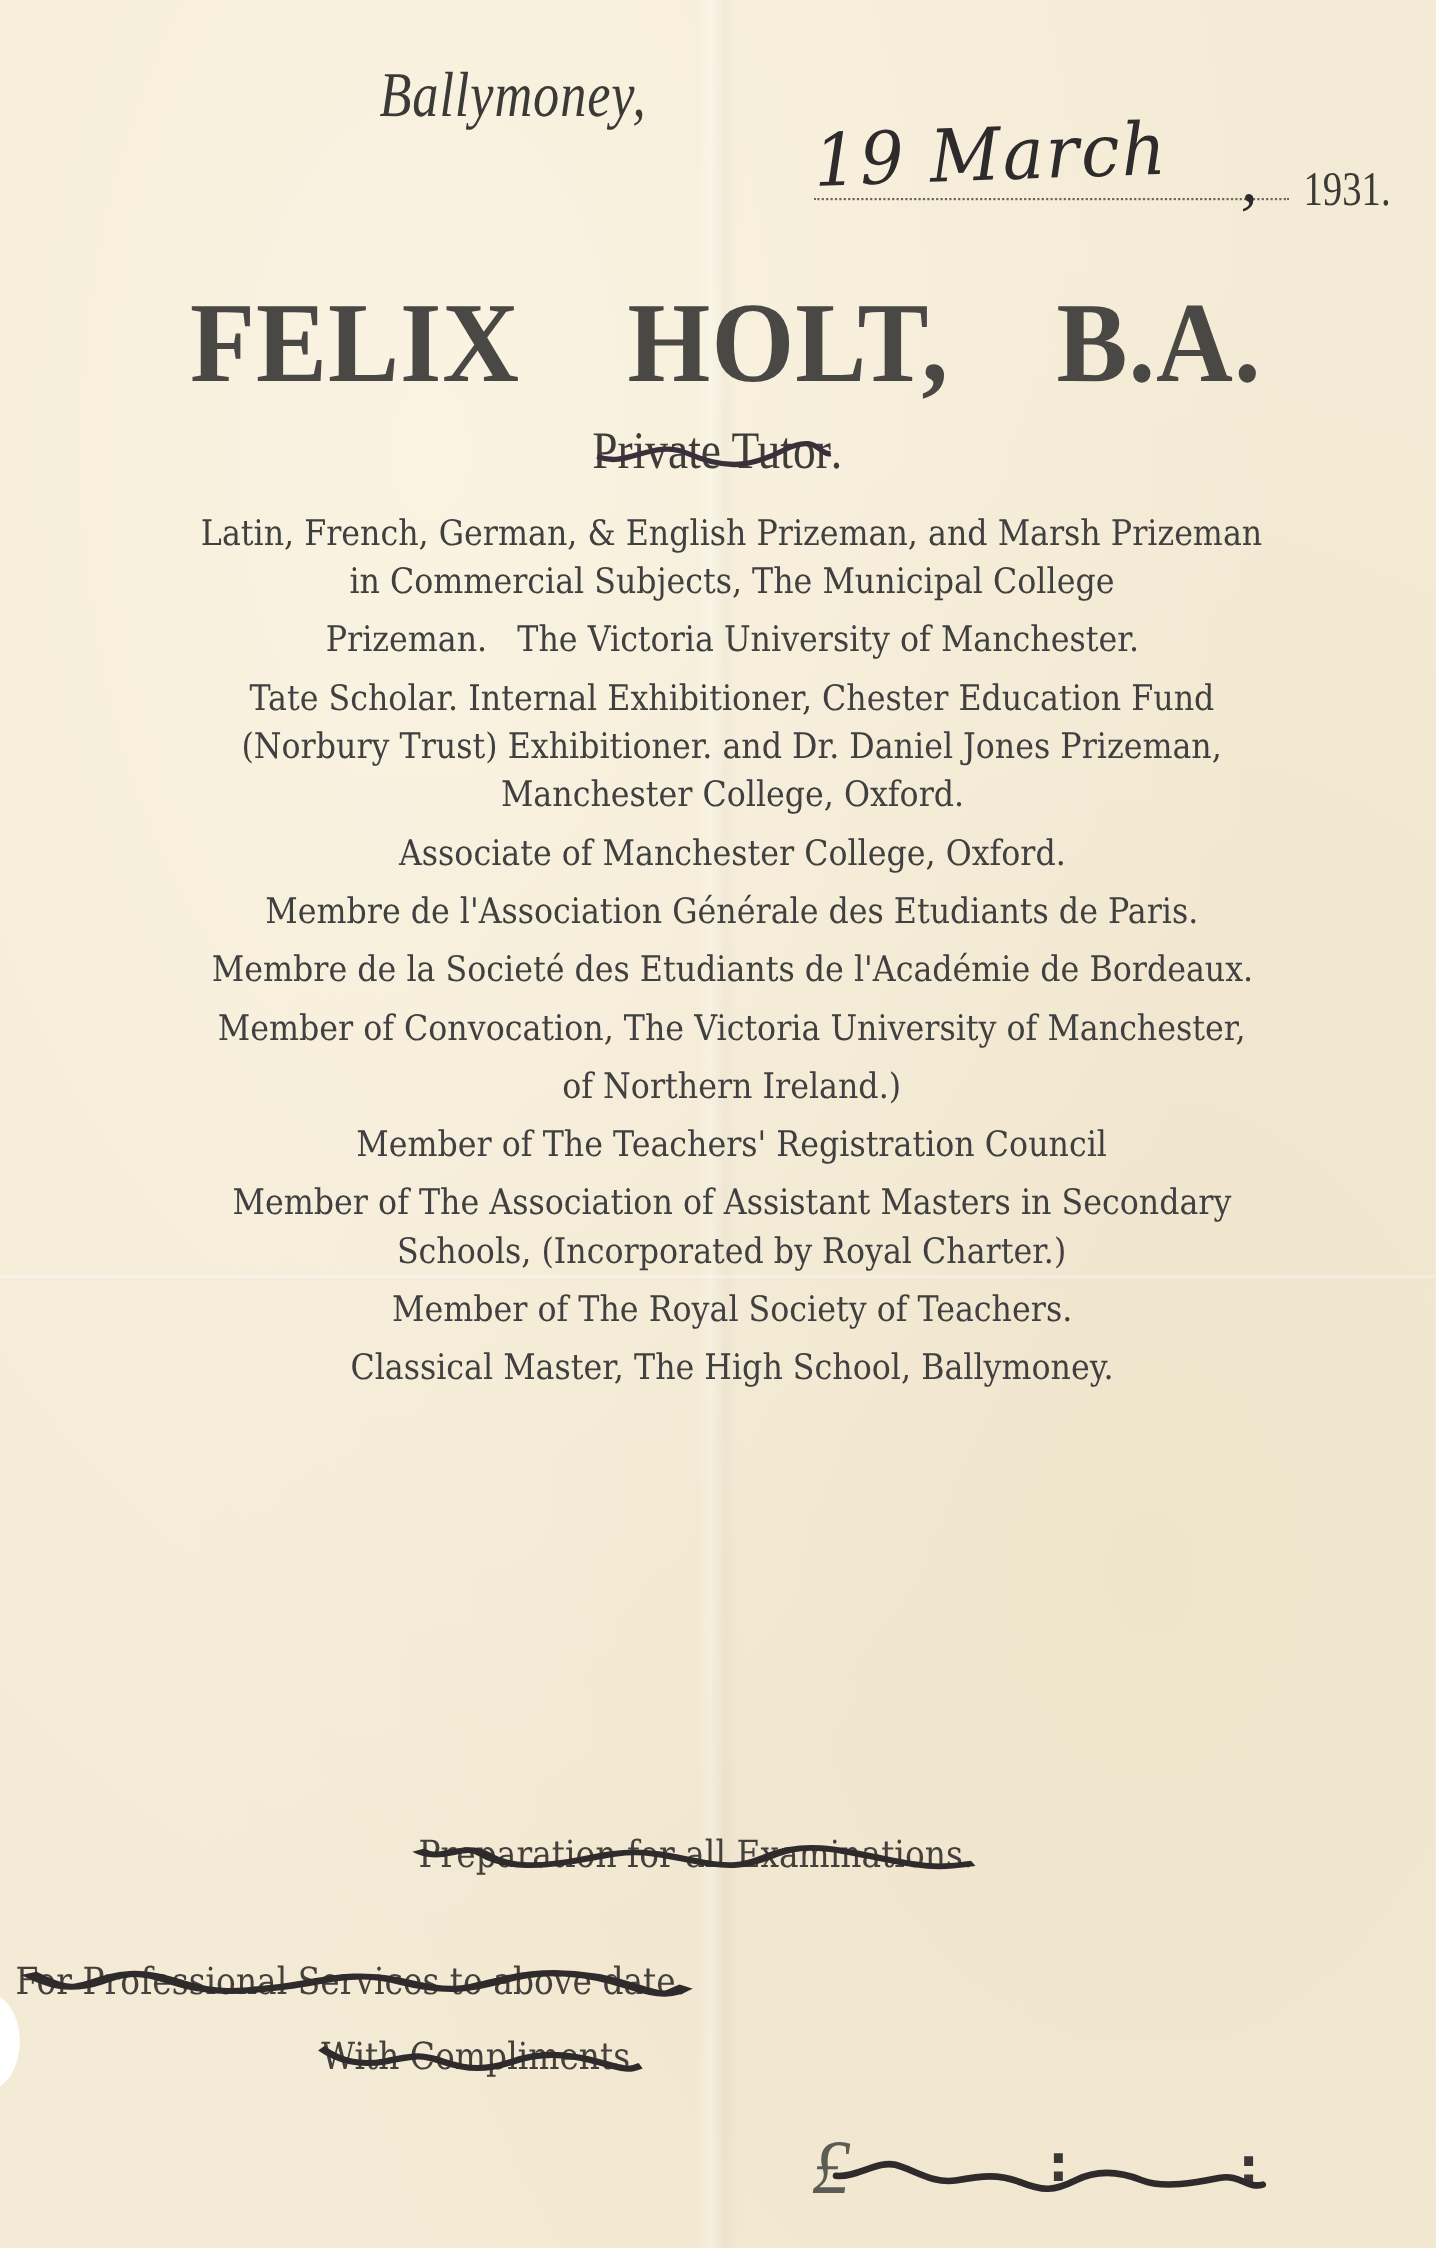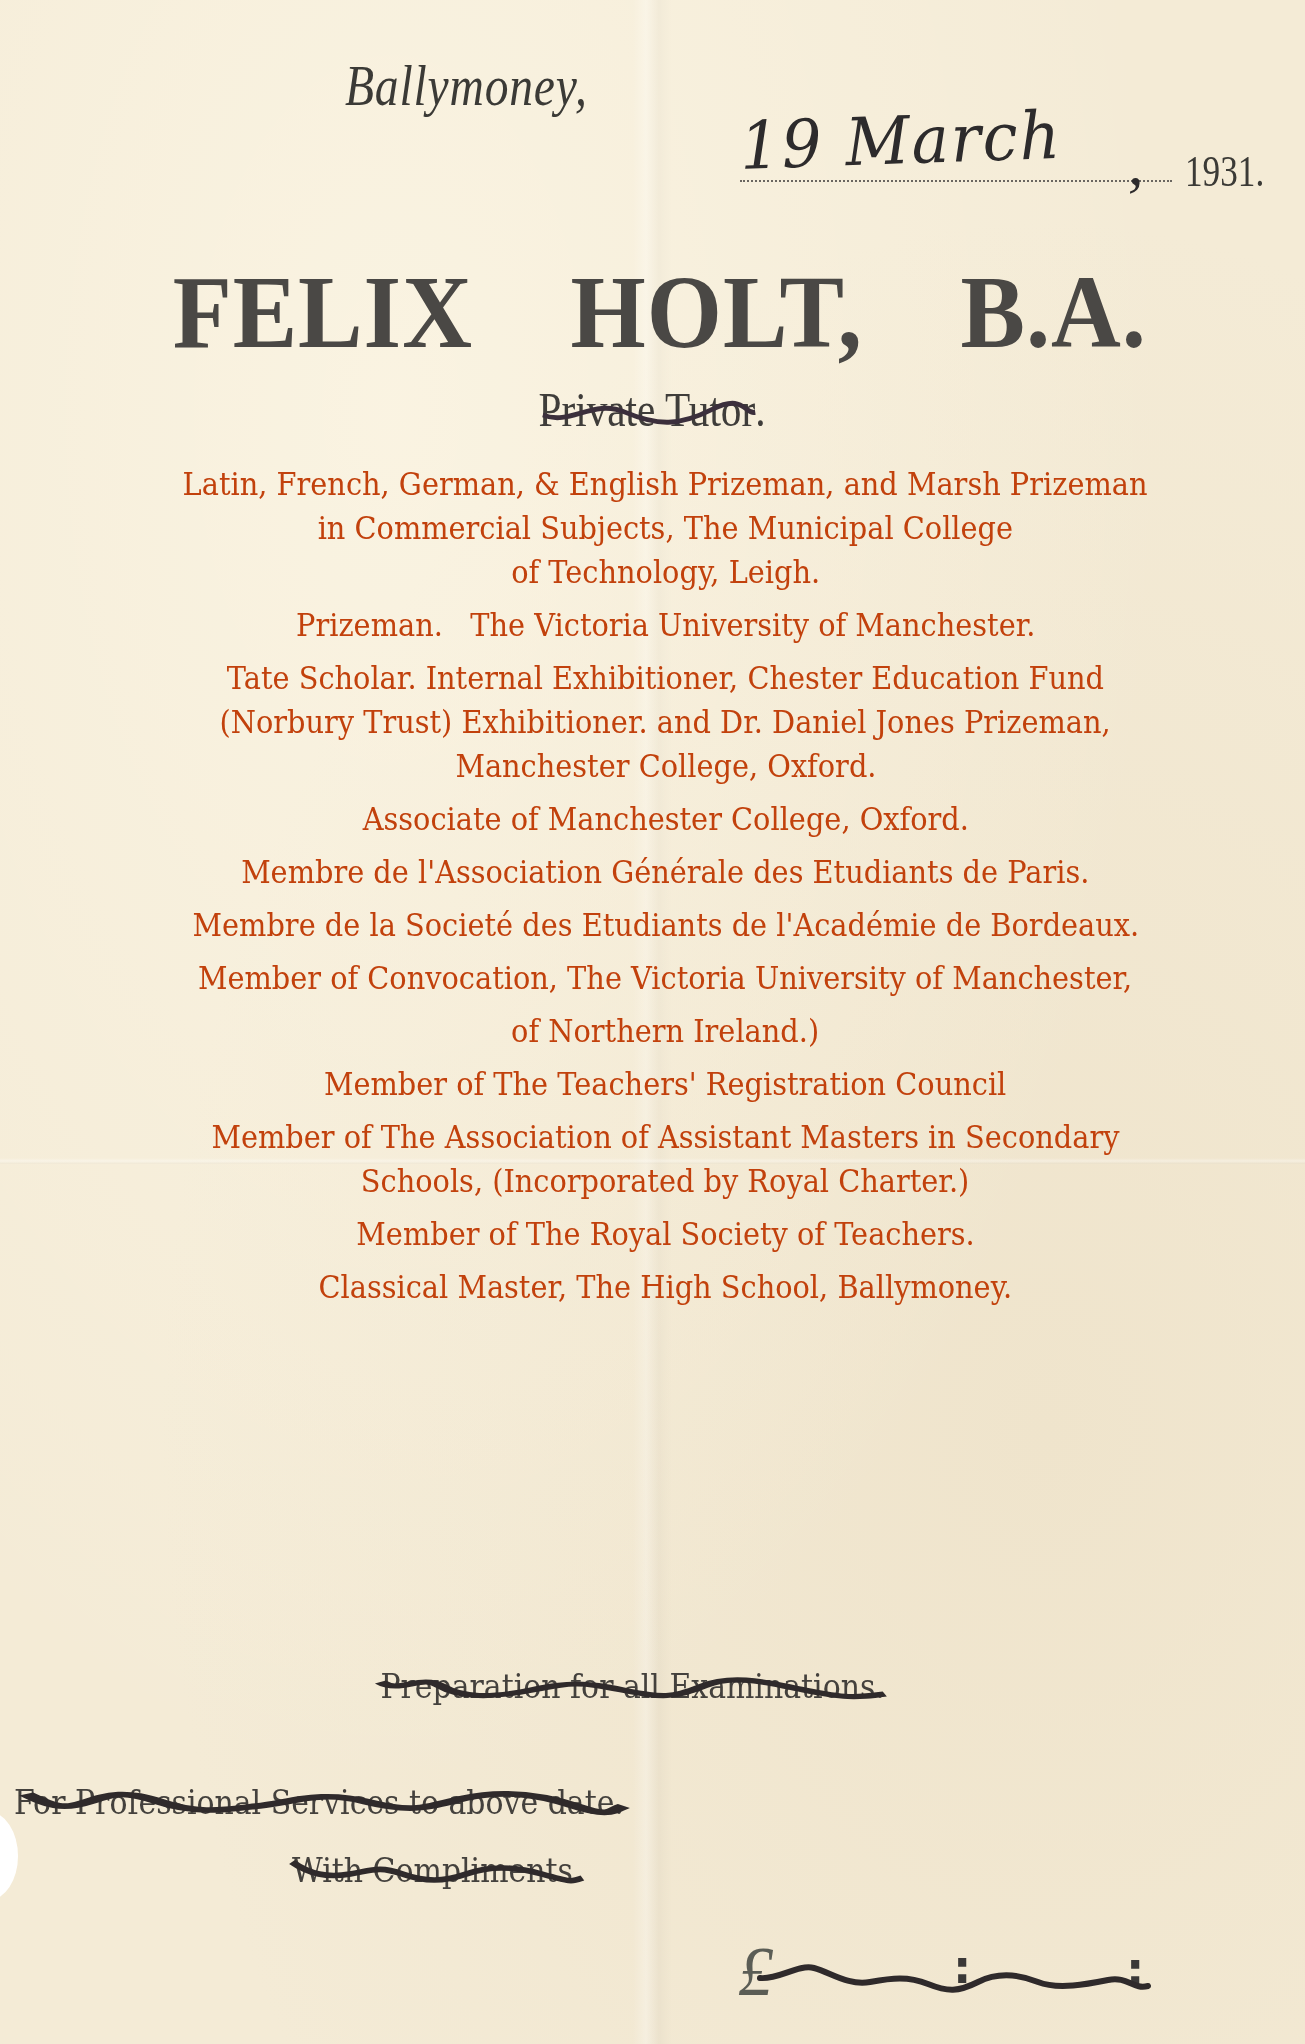--- a/index.html
+++ b/index.html
@@ -134,21 +134,21 @@
       position: absolute;
       left: 0;
       right: 0;
       top: 462px;
     }
     .qual-line {
       text-align: center;
       font-family: "DejaVu Serif", serif;
       font-size: 32px;
       line-height: 44px;
-      color: #c2410c;
+      color: #404040;
       white-space: nowrap;
       padding-left: 26px;
     }
     .qual-line .inner {
       display: inline-block;
       transform: scaleX(0.9);
     }
     .qual-group { margin-bottom: 9px; }
     .qual-group.tight { margin-bottom: 9px; }
 
@@ -229,21 +229,20 @@
         <path d="M2 12 C 15 16, 25 6, 40 11 S 65 16, 80 10 S 95 12, 100 11" stroke="#3b2f3c" stroke-width="1.8" fill="none"></path>
       </svg>
     </span><span>.</span>
   </span>
 </div>
 
 <div class="quals">
   <div class="qual-group">
     <div class="qual-line"><span class="inner">Latin, French, German, &amp; English Prizeman, and Marsh Prizeman</span></div>
     <div class="qual-line"><span class="inner">in Commercial Subjects, The Municipal College</span></div>
-    <div class="qual-line"><span class="inner">of Technology, Leigh.</span></div>
   </div>
   <div class="qual-group">
     <div class="qual-line" style="white-space:pre"><span class="inner" style="white-space:pre">Prizeman.   The Victoria University of Manchester.</span></div>
   </div>
   <div class="qual-group">
     <div class="qual-line"><span class="inner">Tate Scholar. Internal Exhibitioner, Chester Education Fund</span></div>
     <div class="qual-line"><span class="inner">(Norbury Trust) Exhibitioner. and Dr. Daniel Jones Prizeman,</span></div>
     <div class="qual-line"><span class="inner">Manchester College, Oxford.</span></div>
   </div>
   <div class="qual-group tight">

